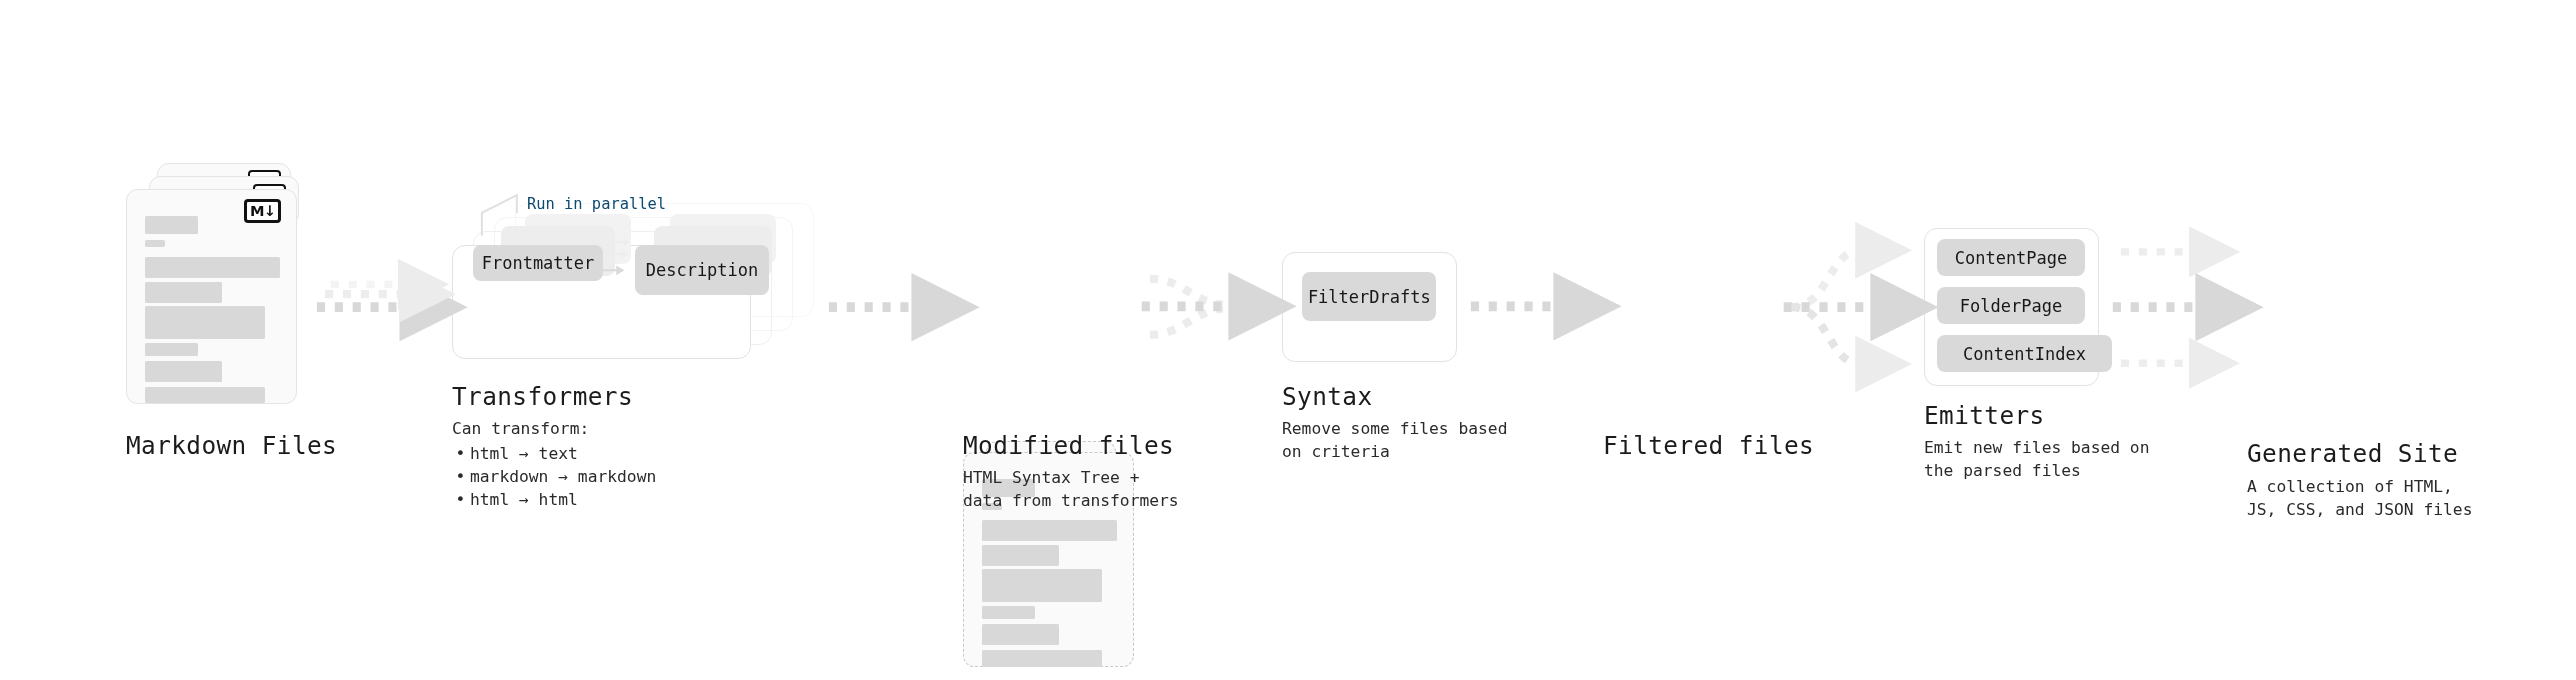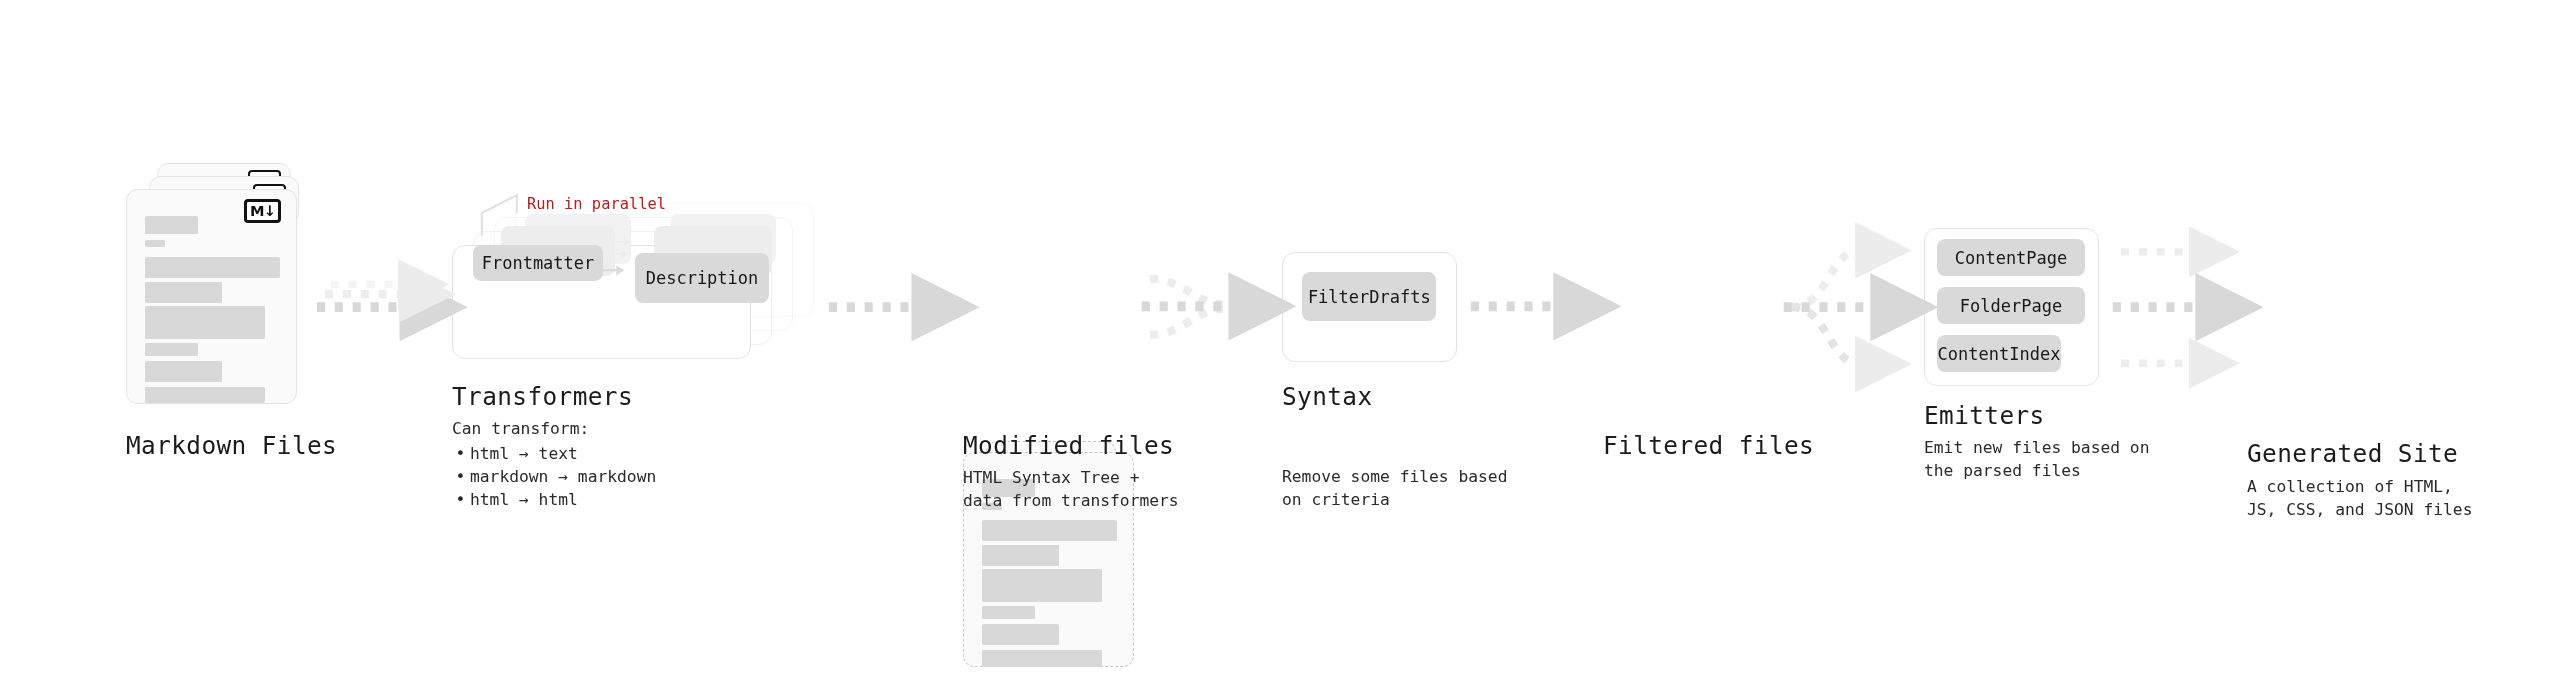--- a/index.html
+++ b/index.html
@@ -125,21 +125,21 @@
     color: #181818;
     white-space: nowrap;
     box-sizing: border-box;
   }
   .pill.g2 { background: #ededed; }
   .pill.g3 { background: #f2f2f2; }
 
   .runlabel {
     position: absolute;
     font-size: 15.4px;
-    color: #b91c1c;
+    color: #0c4a6e;
     white-space: nowrap;
   }
 
   svg.overlay {
     position: absolute;
     left: 0; top: 0;
     width: 2576px;
     height: 681px;
     pointer-events: none;
   }
@@ -193,21 +193,21 @@
       </g>
       <g stroke="#dadada" stroke-width="2.5" fill="none">
         <path d="M152 88 L206 88"></path>
           <path d="M202 82 L212 88 L202 94" fill="#dadada" stroke="none"></path>
       </g>
     </svg>
 
     <div class="pill" style="left:21px; top:46px; width:130px; height:36px;">
       <span>Frontmatter</span>
     </div>
-    <div class="pill" style="left:183px; top:54px; width:134px; height:50px;justify-content:center;">
+    <div class="pill" style="left:183px; top:46px; width:134px; height:50px;justify-content:center;">
       <span>Description</span>
     </div>
   </div>
 
   <svg class="overlay" viewBox="0 0 3170 838" width="2576" height="681">
     <path d="M593 290 L593 262 L636 240 L636 262" stroke="#e0e0e0" stroke-width="2.5" fill="none"></path>
   </svg>
   <div class="node runlabel" style="left:527px; top:195px;">Run in parallel</div>
 
   <div class="node title" style="left:452px; top:382px;text-align:right;">Transformers</div>
@@ -237,34 +237,34 @@
   <div class="node caption" style="left:963px; top:466px;">HTML Syntax Tree +
 data from transformers</div>
 
   <div class="node" style="left:1282px; top:252px; width:175px; height:93px;">
     <div class="gbox" style="left:0px; top:0px; width:175px; height:110px;"></div>
     <div class="pill" style="left:20.3px; top:20.3px; width:134px; height:49px;">
       <span>FilterDrafts</span>
     </div>
   </div>
   <div class="node title" style="left:1282px; top:382px;">Syntax</div>
-  <div class="node caption" style="left:1282px; top:417px;margin-top:48px;">Remove some files based
+  <div class="node caption" style="left:1282px; top:417px;">Remove some files based
 on criteria</div>
 
   <div class="node title" style="left:1603px; top:431px;">Filtered files</div>
 
   <div class="node" style="left:1924px; top:228px; width:175px; height:158px;">
     <div class="gbox" style="left:0px; top:0px; width:175px; height:158px;"></div>
     <div class="pill" style="left:13px; top:11.4px; width:148px; height:37px;">
       <span>ContentPage</span>
     </div>
     <div class="pill" style="left:13px; top:59px; width:148px; height:37px;">
       <span>FolderPage</span>
     </div>
-    <div class="pill" style="left:13px; top:107px; width:124px; height:37px;text-align:right;">
+    <div class="pill" style="left:13px; top:107px; width:175px; height:37px;text-align:right;">
       <span>ContentIndex</span>
     </div>
   </div>
   <div class="node title" style="left:1924px; top:401px;">Emitters</div>
   <div class="node caption" style="left:1924px; top:436px;">Emit new files based on
 the parsed files</div>
 
   <div class="node title" style="left:2247px; top:439px;">Generated Site</div>
   <div class="node caption" style="left:2247px; top:475px;">A collection of HTML,
 JS, CSS, and JSON files</div>

